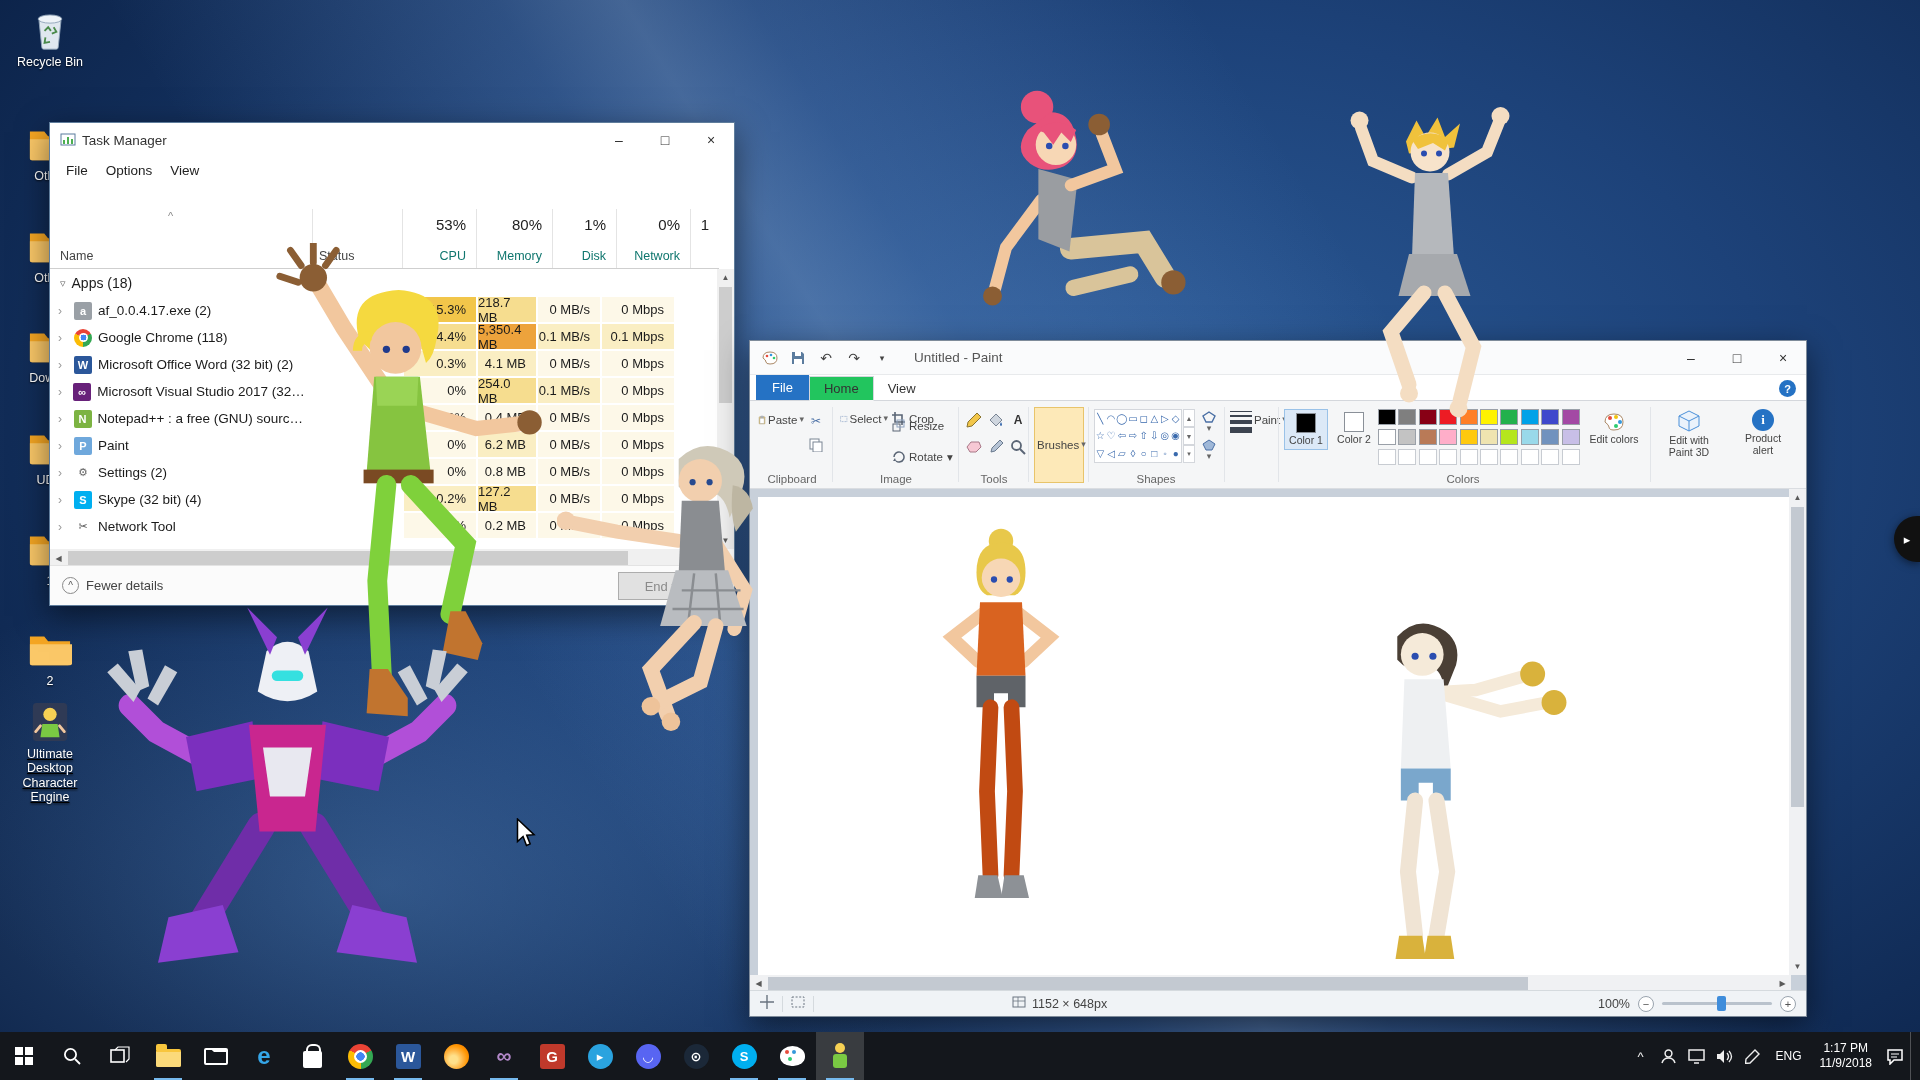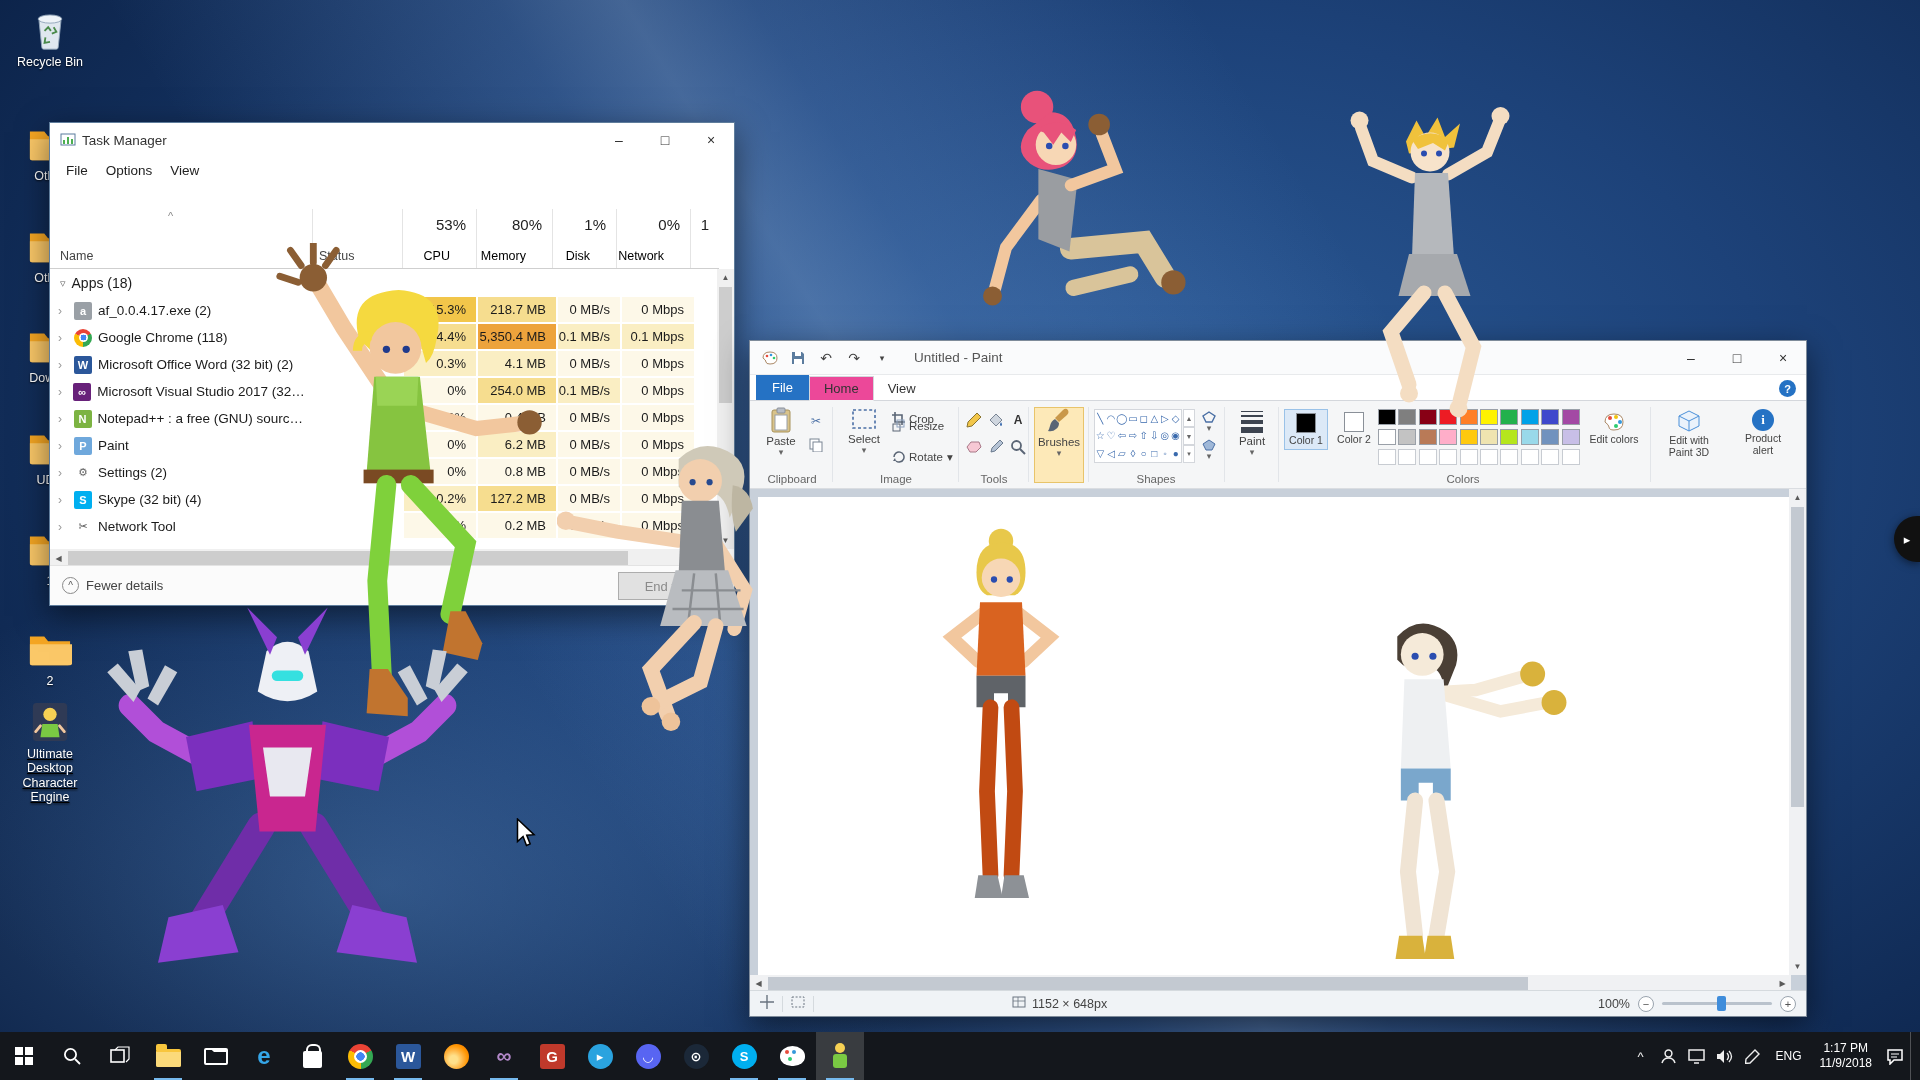--- a/index.html
+++ b/index.html
@@ -28,60 +28,60 @@
 .tm-menu{padding:3px 8px;color:#222;}
 .tm-tabs{position:absolute;top:60px;left:0;right:0;height:26px;display:flex;align-items:flex-end;padding-left:8px;border-bottom:1px solid #d9d9d9;}
 .tm-tab{padding:4px 9px;color:#333;border:1px solid transparent;font-size:13px;}
 .tm-tab.active{background:#fff;border-color:#d9d9d9;border-bottom-color:#fff;margin-bottom:-1px;}
 .tm-header{position:absolute;top:86px;left:0;width:669px;height:60px;border-bottom:1px solid #cfcfcf;}
 .tm-hname{position:absolute;left:10px;bottom:5px;color:#444;font-size:12.5px;}
 .tm-hstatus{position:absolute;left:262px;bottom:5px;color:#444;font-size:12.5px;border-left:1px solid #e4e4e4;padding-left:6px;top:0;display:flex;align-items:flex-end;}
 .tm-sort{position:absolute;left:118px;top:1px;color:#888;font-size:11px;}
 .colh{position:absolute;top:0;bottom:0;text-align:right;padding-right:10px;border-left:1px solid #e4e4e4;}
 .colh .pct{display:block;margin-top:7px;font-size:15px;color:#222;}
-.colh .lbl{position:absolute;bottom:5px;right:26px;font-size:12.5px;color:#000000;}
+.colh .lbl{position:absolute;bottom:5px;right:10px;font-size:12.5px;color:#0f766e;}
 .h-cpu{left:352px;width:74px}.h-mem{left:426px;width:76px}.h-disk{left:502px;width:64px}.h-net{left:566px;width:74px}.h-x{left:640px;width:29px}
 .tm-list{position:absolute;top:146px;left:0;width:669px;height:280px;overflow:hidden;background:#fff;}
 .tm-grouprow{height:28px;display:flex;align-items:center;padding-left:10px;gap:6px;font-size:14px;color:#1b1b1b;}
 .tm-grouprow .gchev{color:#666;font-size:11px;}
 .tm-row{height:27px;display:flex;align-items:stretch;}
 .tm-cell{display:flex;align-items:center;}
 .tm-cname{width:258px;padding-left:8px;gap:6px;overflow:hidden;white-space:nowrap;}
 .tm-chev{color:#9a9a9a;font-size:12px;width:10px;}
 .procicon{width:18px;height:18px;border-radius:2px;display:flex;align-items:center;justify-content:center;font-size:11px;font-weight:bold;color:#fff;flex:none;}
 .procicon.chrome-ball{border-radius:50%;background:conic-gradient(from -60deg,#ea4335 0 120deg,#34a853 0 240deg,#fbbc05 0 360deg);position:relative;}
 .procicon.chrome-ball::after{content:"";position:absolute;inset:4.5px;border-radius:50%;background:radial-gradient(circle,#4285f4 0 45%,#fff 48%);}
 .tm-ntext{overflow:hidden;text-overflow:ellipsis;font-size:13.5px;}
 .tm-cstatus{width:94px;}
 .tm-cnum{justify-content:flex-end;padding-right:10px;font-size:13px;border-left:2px solid #fff;border-bottom:2px solid #fff;}
-.c-cpu{width:74px}.c-mem{width:80px}.c-disk{width:64px}.c-net{width:74px}
+.c-cpu{width:74px}.c-mem{width:60px}.c-disk{width:64px}.c-net{width:74px}
 .h0{background:#fdf8e8}.h1{background:#faeec3}.h2{background:#f6dd8f}.h3{background:#f2c64a}.h4{background:#eda33c}
 .tm-vscroll{position:absolute;top:146px;right:0;width:17px;height:280px;background:#f0f0f0;}
 .tm-hscroll{position:absolute;top:426px;left:0;width:669px;height:18px;background:#f0f0f0;}
 .sb-btn{position:absolute;display:flex;align-items:center;justify-content:center;color:#5a5a5a;font-size:8px;background:#f0f0f0;}
 .sb-thumb{position:absolute;background:#cdcdcd;}
 .tm-footer{position:absolute;left:0;right:0;bottom:0;height:40px;border-top:1px solid #e3e3e3;background:#fbfbfb;display:flex;align-items:center;}
 .fewer{display:flex;align-items:center;gap:7px;margin-left:12px;color:#444;font-size:13px;}
 .fewer .circ{width:17px;height:17px;border:1px solid #8a8a8a;border-radius:50%;display:flex;align-items:center;justify-content:center;font-size:10px;color:#555;}
 .endtask{position:absolute;right:12px;top:6px;width:104px;height:28px;background:#e1e1e1;border:1px solid #adadad;color:#8a8a8a;font-size:13px;}
 
 .paint{left:749px;top:340px;width:1058px;height:677px;border:1px solid #7e8b9a;z-index:30;}
 .paint .titlebar{background:#fafbfc;border-bottom:1px solid #e8eaec;}
 .qat{display:flex;align-items:center;gap:8px;margin-left:10px;}
 .qat .qi{display:flex;align-items:center;justify-content:center;width:20px;height:20px;color:#444;font-size:14px;}
 .paint-title{margin-left:22px;font-size:13.5px;color:#555;}
 .ptabs{position:absolute;top:34px;left:0;right:0;height:26px;background:#fff;border-bottom:1px solid #d4d7dc;display:flex;align-items:flex-end;}
 .ptab{padding:4px 14px;font-size:13px;color:#333;}
 .ptab.file{background:#2572c4;color:#fff;margin-left:6px;padding:5px 16px;}
-.ptab.active{background:#ec4899;border:1px solid #d4d7dc;border-bottom-color:#f5f6f7;margin-bottom:-1px;}
+.ptab.active{background:#22c55e;border:1px solid #d4d7dc;border-bottom-color:#f5f6f7;margin-bottom:-1px;}
 .phelp{position:absolute;right:10px;top:39px;width:17px;height:17px;border-radius:50%;background:#2572c4;color:#fff;font-size:11px;font-weight:bold;display:flex;align-items:center;justify-content:center;}
 .ribbon{position:absolute;top:60px;left:0;right:0;height:88px;background:#f5f6f7;border-bottom:1px solid #dadde1;font-size:12px;color:#444;}
 .rsep{position:absolute;top:6px;bottom:6px;width:1px;background:#e2e5e9;}
 .glabel{position:absolute;bottom:3px;text-align:center;color:#666;font-size:11.5px;}
-.bigbtn{position:absolute;top:6px;display:flex;flex-direction:column;align-items:center;gap:2px;font-size:11.5px;color:#444;text-align:center;}
+.bigbtn{position:absolute;top:6px;display:flex;align-items:center;gap:2px;font-size:11.5px;color:#444;text-align:center;}
 .bigbtn .caret{font-size:9px;color:#666;line-height:.8}
 .smallrow{position:absolute;display:flex;align-items:center;gap:4px;font-size:11.5px;color:#444;height:17px;}
 .ticon{width:20px;height:20px;display:flex;align-items:center;justify-content:center;}
 .shape-grid{position:absolute;left:344px;top:8px;width:88px;height:54px;background:#fff;border:1px solid #d4d7dc;display:grid;grid-template-columns:repeat(8,1fr);}
 .shape{display:flex;align-items:center;justify-content:center;font-size:10px;color:#3a6aad;}
 .shape-scroll{position:absolute;left:433px;top:8px;width:12px;height:54px;display:flex;flex-direction:column;}
 .shape-scroll span{flex:1;display:flex;align-items:center;justify-content:center;font-size:7px;color:#666;border:1px solid #d4d7dc;background:#fff;}
 .opt-btn{position:absolute;left:448px;width:22px;height:26px;border:1px solid transparent;display:flex;flex-direction:column;align-items:center;justify-content:center;font-size:9px;color:#666;}
 .swbtn{position:absolute;top:8px;width:44px;display:flex;flex-direction:column;align-items:center;gap:2px;font-size:10.5px;color:#444;line-height:1.1;text-align:center;}
 .swatch-big{width:20px;height:20px;border:1px solid #8a9098;}

